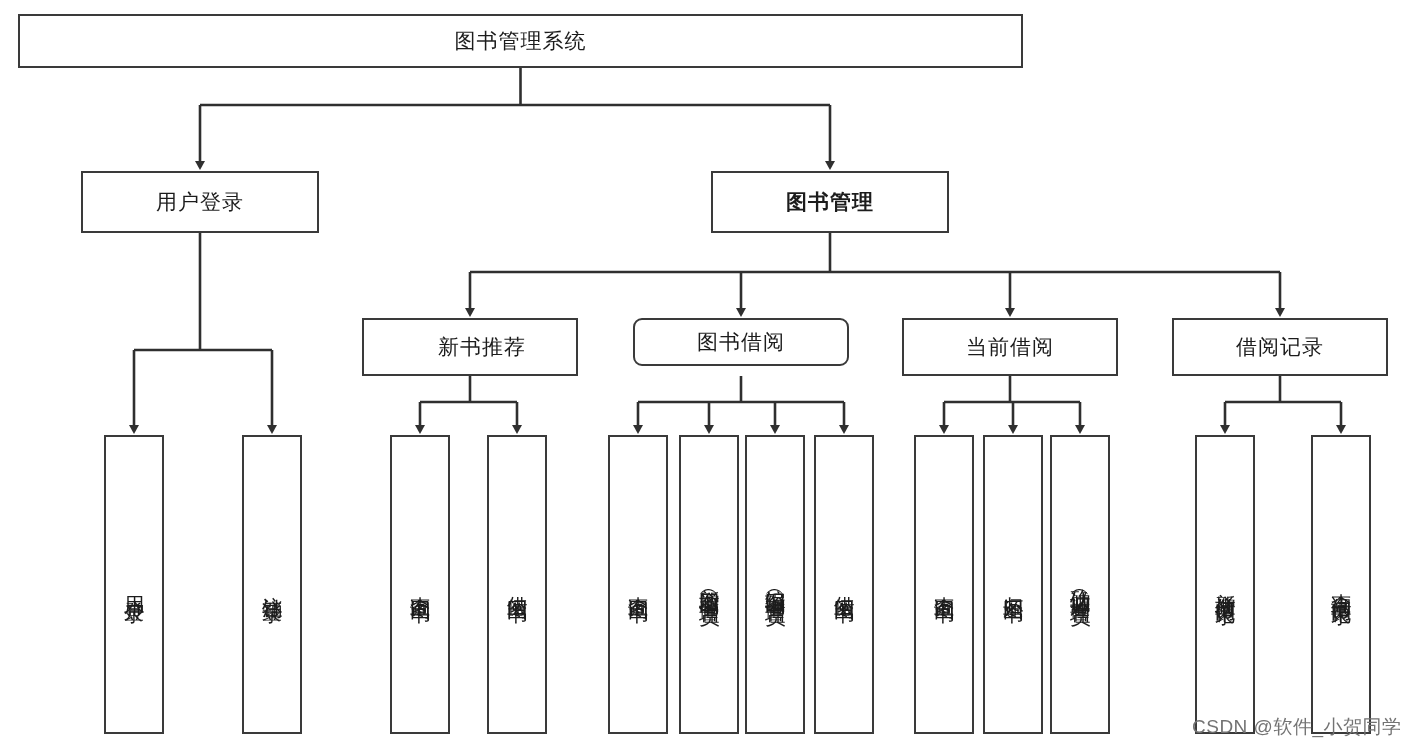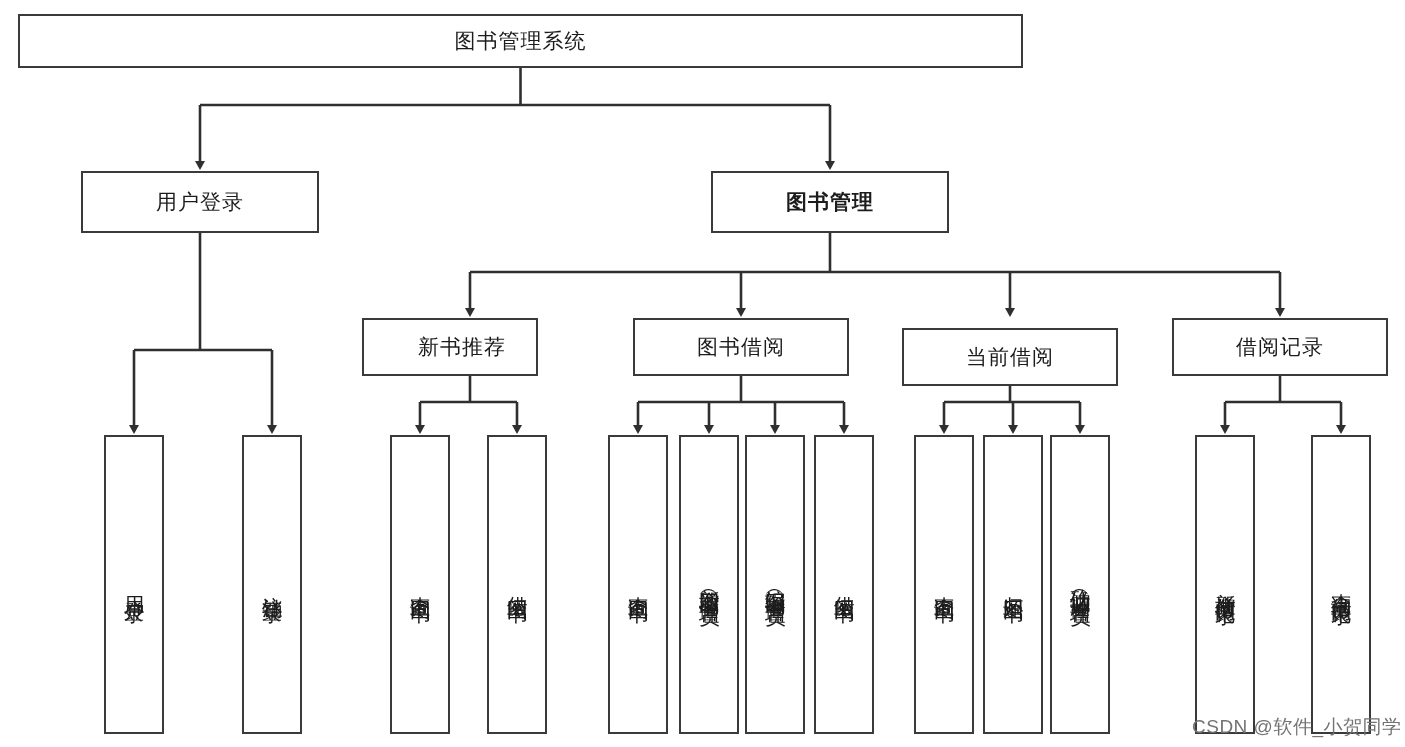--- a/index.html
+++ b/index.html
@@ -117,27 +117,27 @@
     <span class="label">图书管理系统</span>
   </div>
 
   <div class="node horiz" style="left: 81px; top: 171px; width: 238px; height: 62px;">
     <span class="label">用户登录</span>
   </div>
   <div class="node horiz" style="left: 711px; top: 171px; width: 238px; height: 62px; font-weight: bold;">
     <span class="label">图书管理</span>
   </div>
 
-  <div class="node horiz" style="left: 362px; top: 318px; width: 176px; height: 58px; padding-left: 24px;">
+  <div class="node horiz" style="left: 362px; top: 318px; width: 216px; height: 58px; padding-left: 24px;">
     <span class="label">新书推荐</span>
   </div>
-  <div class="node horiz" style="left: 633px; top: 318px; width: 216px; height: 58px;">
+  <div class="node horiz" style="left: 633px; top: 318px; width: 216px; height: 48px; border-radius: 9px;">
     <span class="label">图书借阅</span>
   </div>
-  <div class="node horiz" style="left: 902px; top: 328px; width: 216px; height: 58px;">
+  <div class="node horiz" style="left: 902px; top: 318px; width: 216px; height: 58px;">
     <span class="label">当前借阅</span>
   </div>
   <div class="node horiz" style="left: 1172px; top: 318px; width: 216px; height: 58px; font-family: Liberation Mono, monospace;">
     <span class="label">借阅记录</span>
   </div>
 
   <div class="node vert" style="left: 104px; top: 435px; width: 60px; height: 299px;">
     <span class="label">用户登录</span>
   </div>
   <div class="node vert" style="left: 242px; top: 435px; width: 60px; height: 299px;">

